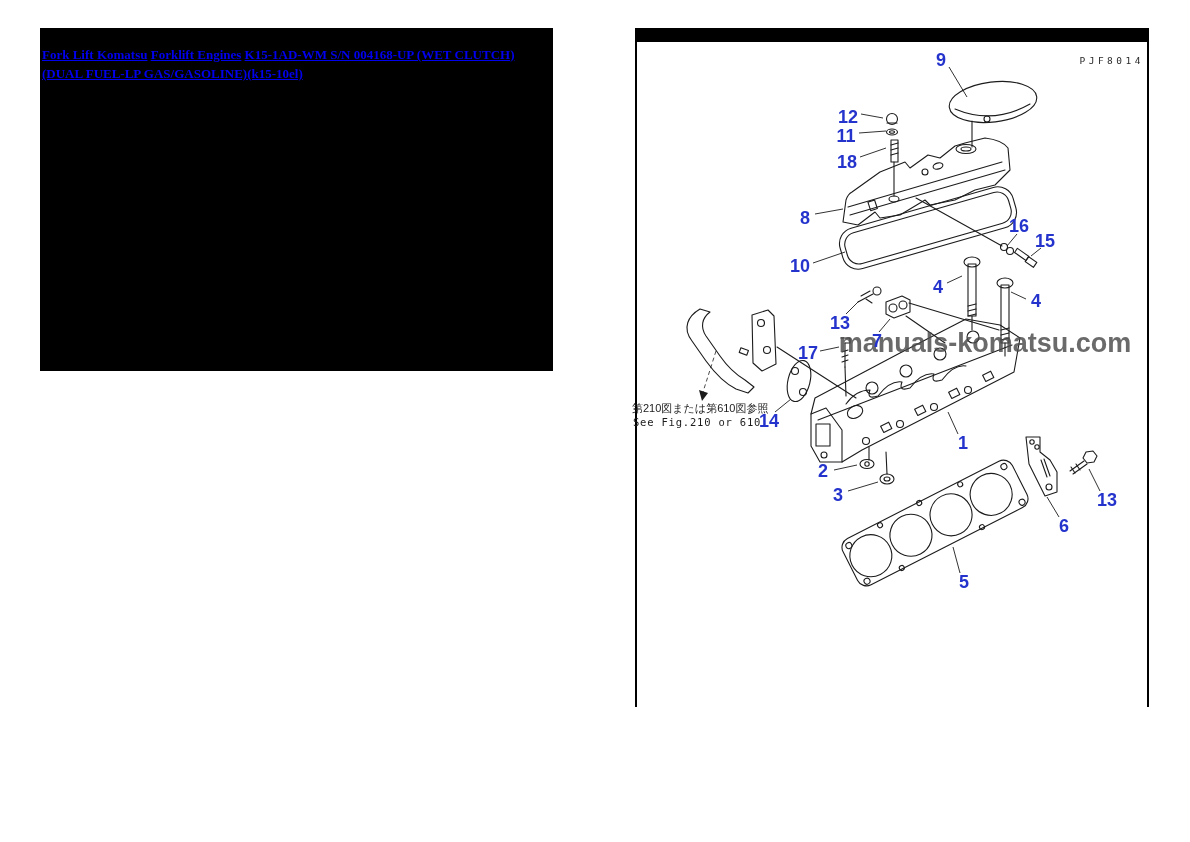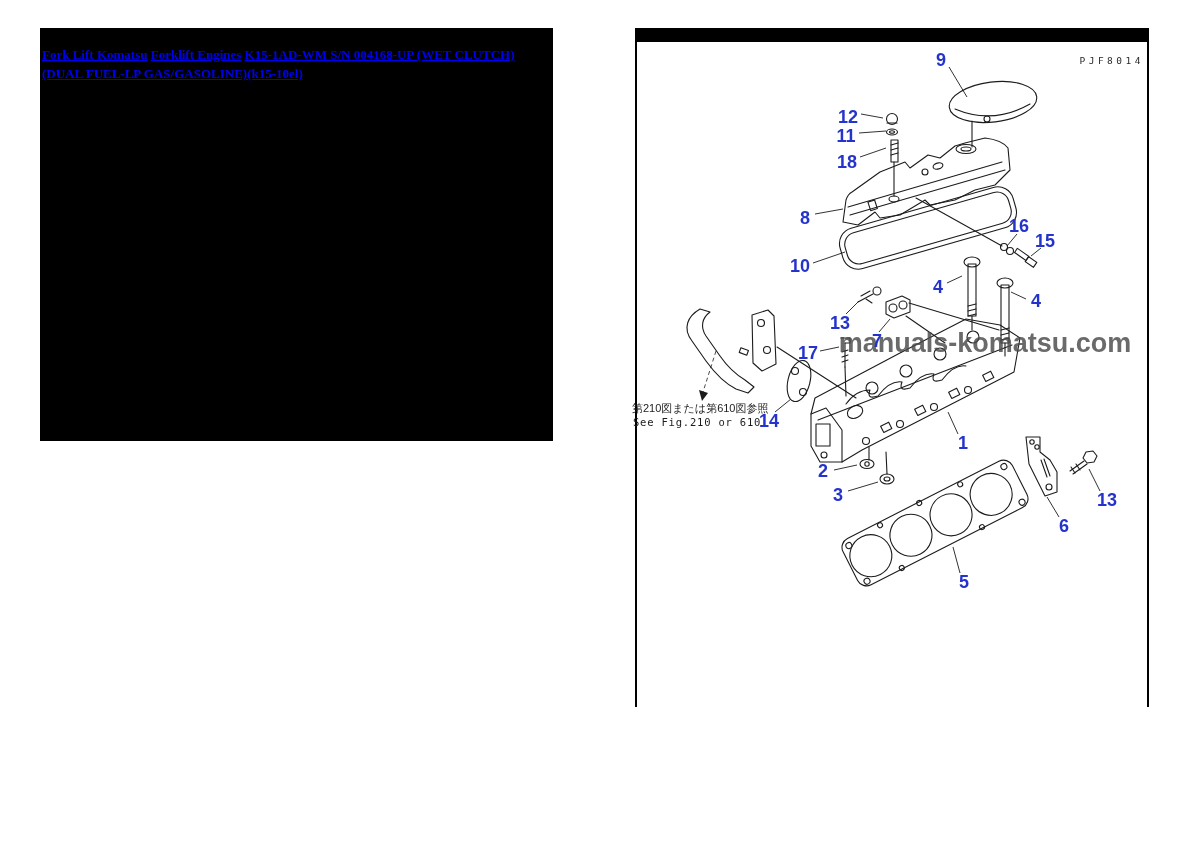--- a/index.html
+++ b/index.html
@@ -1,18 +1,18 @@
 <!DOCTYPE html>
 <html><head>
 <meta charset="utf-8">
 <style>
   html,body{margin:0;padding:0;background:#ffffff;}
   .stage{position:relative;width:1190px;height:842px;background:#ffffff;overflow:hidden;
          font-family:"Liberation Sans",sans-serif;}
-  .black-panel{position:absolute;left:40px;top:28px;width:513px;height:413px;background:#000000;
+  .black-panel{position:absolute;left:40px;top:28px;width:513px;height:343px;background:#000000;
                box-sizing:border-box;padding:17px 4px 0 2px;}
   .breadcrumb{font-family:"Liberation Serif",serif;font-weight:bold;font-size:13px;line-height:19px;}
   .breadcrumb a{color:#0000ee;text-decoration:underline;cursor:pointer;}
   .diagram-wrap{position:absolute;left:632px;top:25px;width:522px;height:692px;}
   svg{display:block;}
   .art{fill:none;stroke:#1c1c1c;stroke-width:1.1;stroke-linejoin:round;stroke-linecap:round;}
   .art-thin{fill:none;stroke:#1c1c1c;stroke-width:0.8;}
   .leader{fill:none;stroke:#1c1c1c;stroke-width:0.9;}
   .callout{font-family:"Liberation Sans",sans-serif;font-weight:bold;font-size:18px;fill:#2433cc;cursor:pointer;}
   .fig-code{font-family:"DejaVu Sans Mono",monospace;font-size:9.5px;letter-spacing:3.5px;fill:#2a2a2a;}

